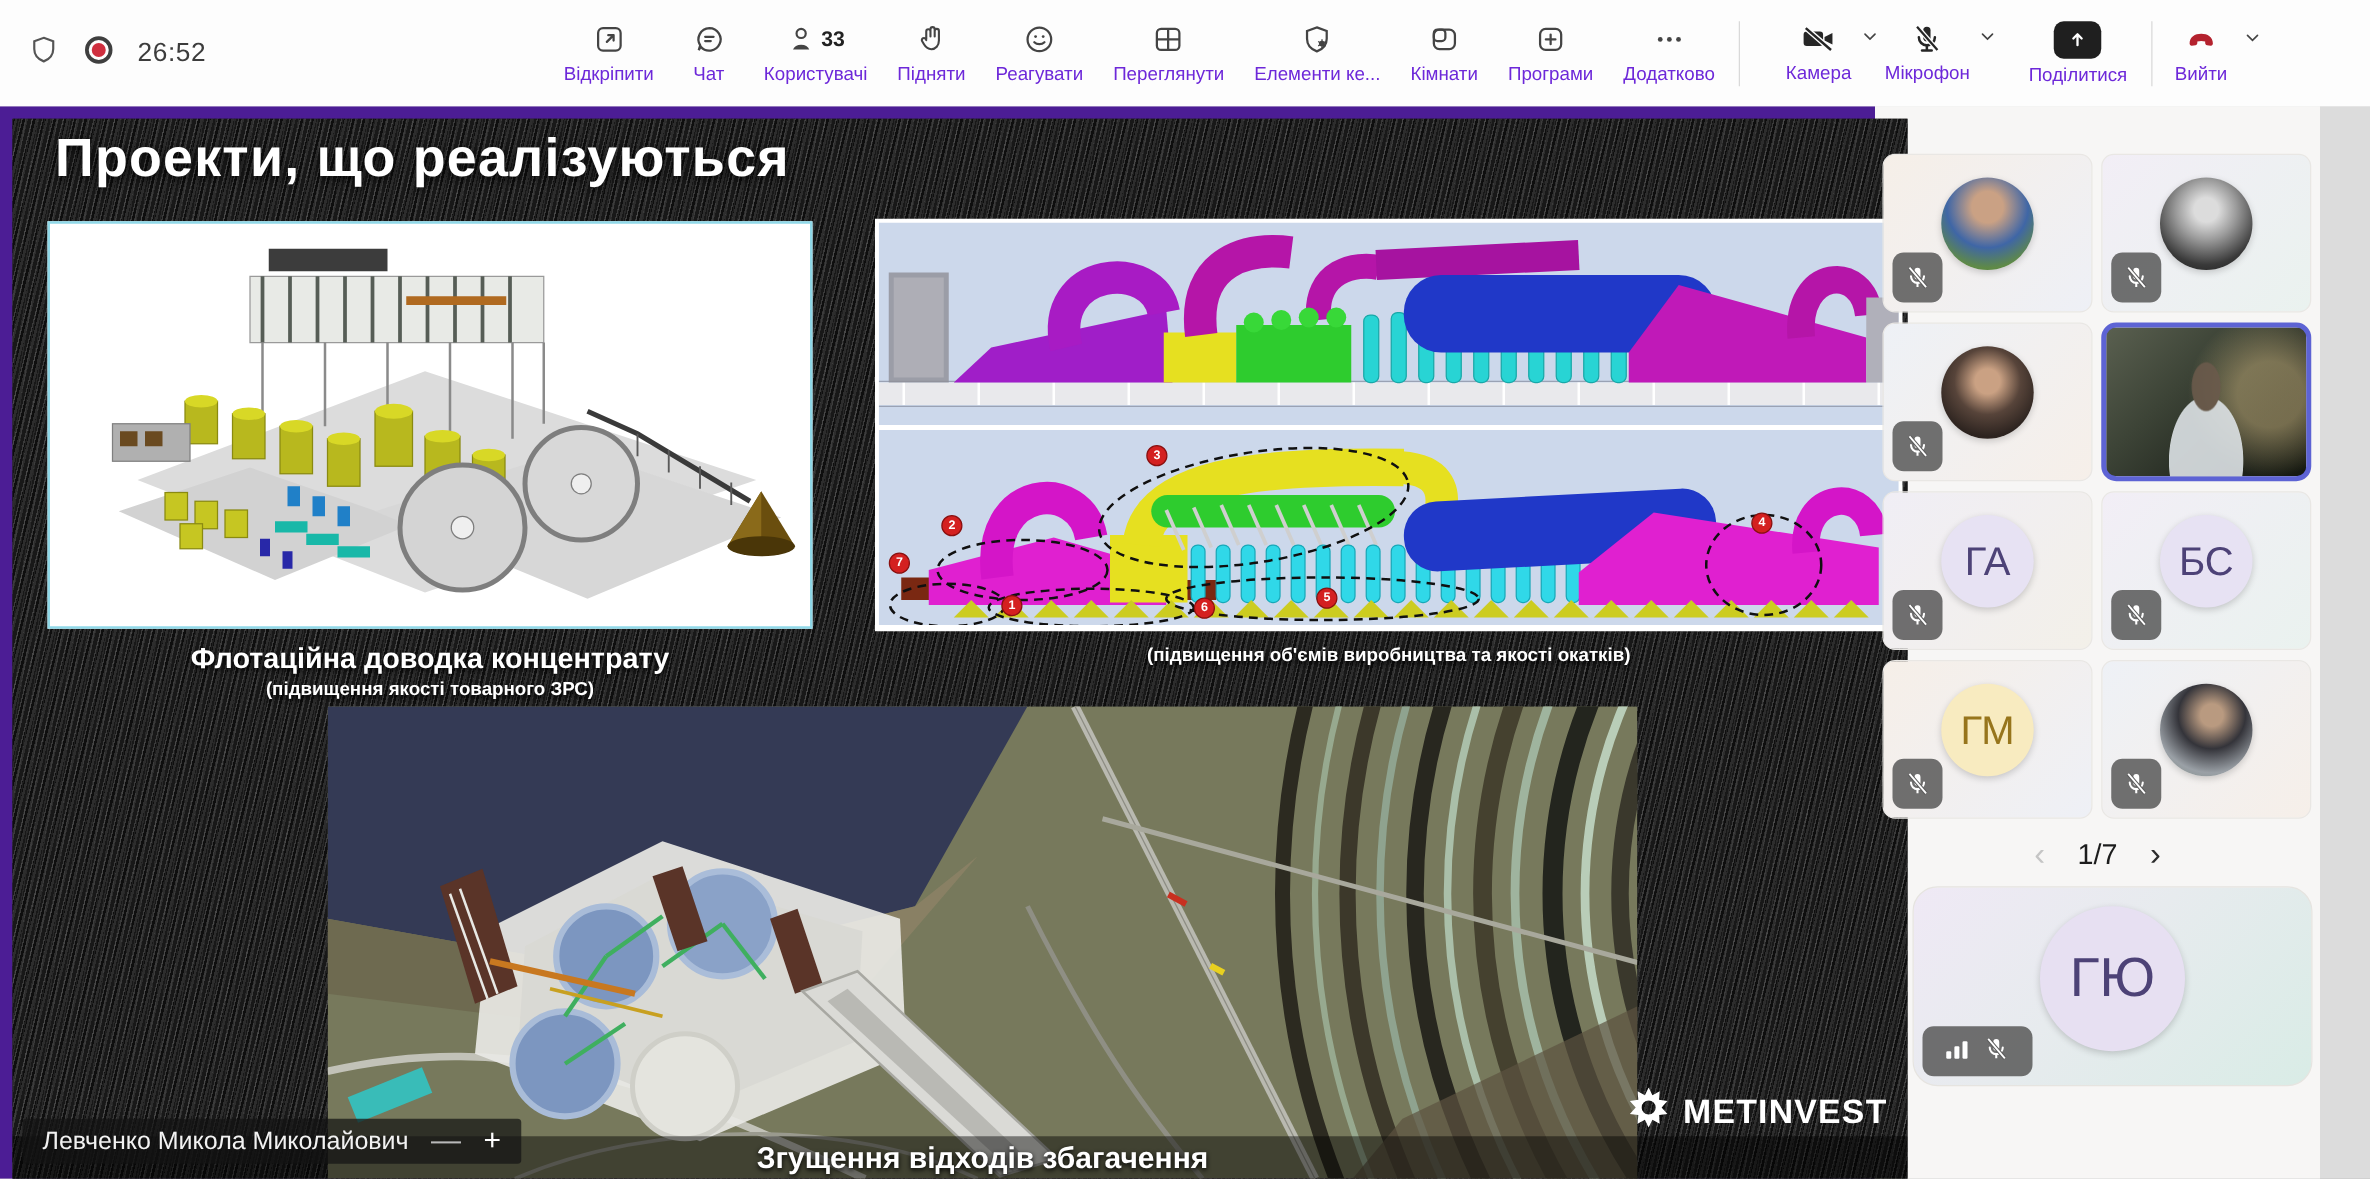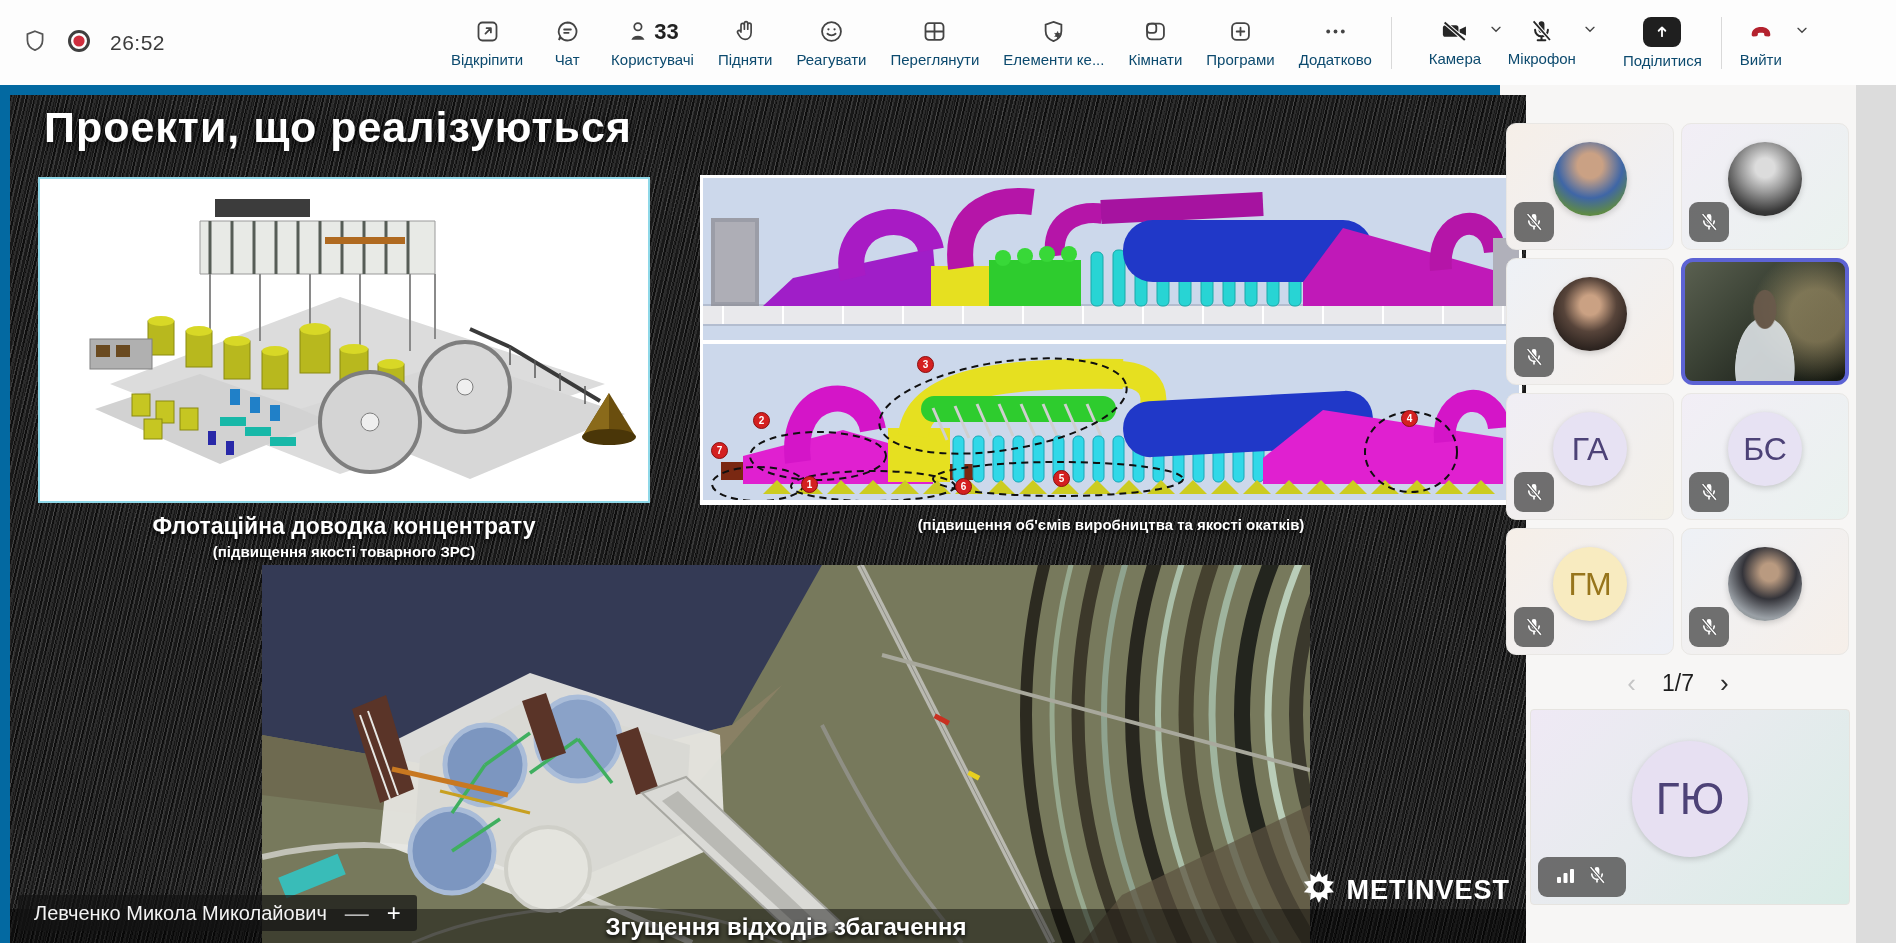--- a/index.html
+++ b/index.html
@@ -8,33 +8,33 @@
 
   
   .toolbar { height:85px; background:#fdfdfd; display:flex; align-items:center;
     padding:0 22px; position:relative; z-index:5; }
   .tb-left { display:flex; align-items:center; gap:16px; width:230px; }
   .timer { font-size:21px; color:#3c3c3c; letter-spacing:.5px; }
   .tb-center { display:flex; align-items:flex-start; gap:6px; margin-left:190px; }
   .tb-btn { display:flex; flex-direction:column; align-items:center; gap:5px;
     padding:6px 9px; border:none; background:transparent; cursor:pointer; min-width:58px; }
   .tb-btn svg { display:block; }
-  .tb-label { font-size:15px; color:#0c4a6e; white-space:nowrap; }
+  .tb-label { font-size:15px; color:#6d28d9; white-space:nowrap; }
   .icon-wrap { position:relative; height:28px; display:flex; align-items:center; }
-  .count { font-size:22px; font-weight:bold; color:#222; margin-left:2px; }
+  .count { font-size:17px; font-weight:bold; color:#222; margin-left:2px; }
   .tb-divider { width:1px; height:52px; background:#d9d9d9; margin:0 10px; align-self:center; }
   .dev-group { display:flex; align-items:flex-start; margin-left:24px; }
   .dev-btn { display:flex; align-items:flex-start; background:none; border:none; cursor:pointer; }
   .chev { margin:10px 2px 0 4px; }
   .share-glyph { width:38px; height:30px; background:#1f1f1f; border-radius:8px;
     display:flex; align-items:center; justify-content:center; }
 
   
   .main { display:flex; height:858px; }
-  .share-area { width:1500px; padding:10px 14px 0 10px; background:#0369a1;text-decoration:underline; }
+  .share-area { width:1500px; padding:10px 14px 0 10px; background:#4c1d95;text-decoration:underline; }
 
   
   .slide { position:relative; width:1516px; height:848px; overflow:hidden; background:#1c1c1c;
     background-image:
       repeating-linear-gradient(100deg, rgba(255,255,255,.07) 0 1px, transparent 1px 5px),
       repeating-linear-gradient(104deg, #0e0e0e 0 2px, #2d2d2d 2px 4px, #181818 4px 7px, #3a3a3a 7px 8px);
   }
   .slide-title { position:absolute; left:34px; top:8px; color:#fff; font-size:43px;
     font-weight:bold; letter-spacing:1px; text-shadow:0 2px 8px rgba(0,0,0,.8); }
   .fig { position:absolute; overflow:hidden; }
@@ -94,21 +94,21 @@
       radial-gradient(ellipse at 50% 78%, #dde3e6 0 42%, transparent 43%); opacity:.9; }
   .mic-badge { position:absolute; left:7px; bottom:7px; width:40px; height:40px;
     background:rgba(92,92,92,.88); border-radius:9px; display:flex; align-items:center;
     justify-content:center; }
   .mic-badge-wide { width:88px; gap:10px; }
   .pager { display:flex; align-items:center; justify-content:center; gap:26px;
     height:52px; margin-top:2px; }
   .pager-label { font-size:23px; color:#1c1c1c; }
   .pager-btn { background:none; border:none; cursor:pointer; font-size:26px; line-height:1; }
   .pg-prev { color:#c5c5c5; } .pg-next { color:#2c2c2c; }
-  .spotlight { position:relative; height:196px; border-radius:4px; border:1px solid #e6e4e0;
+  .spotlight { position:relative; height:160px; border-radius:20px; border:1px solid #e6e4e0;
     background:linear-gradient(135deg,#efe9f5 0%, #e7ebee 45%, #d9ece6 100%); cursor:pointer;margin-left:24px; }
 </style>
 </head>
 <body>
 
 <div class="toolbar">
   <div class="tb-left">
     <span>
       <svg width="26" height="26" viewBox="0 0 24 24" fill="none" stroke="#555" stroke-width="1.6">
         <path d="M12 3l7 2.6v5.6c0 4.5-3 7.6-7 9.2-4-1.6-7-4.7-7-9.2V5.6L12 3z"></path>

